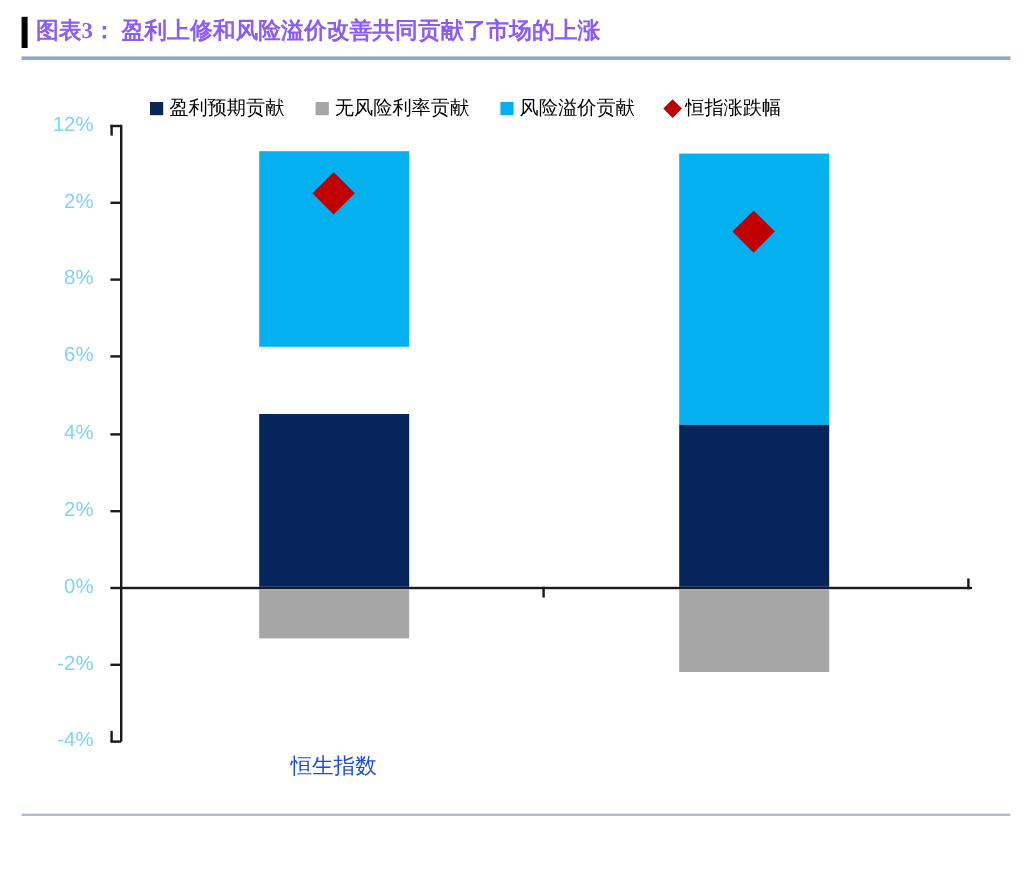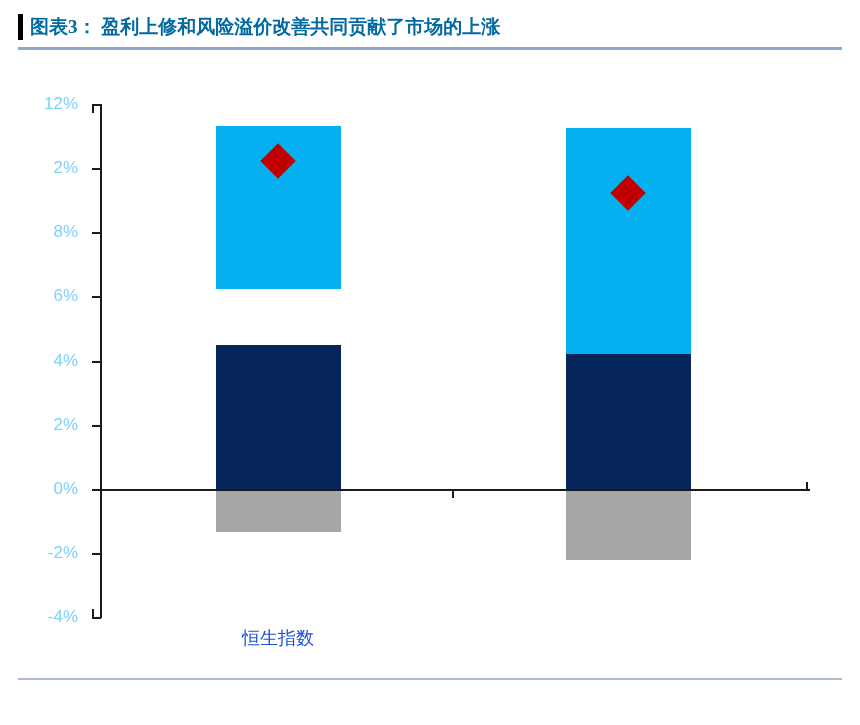--- a/index.html
+++ b/index.html
@@ -38,21 +38,21 @@
   }
   .header-title {
     position: absolute;
     left: 12px;
     top: 0px;
     font-family: "Liberation Serif", "DejaVu Serif", serif;
     font-weight: bold;
     font-size: 19px;
     line-height: 26px;
     white-space: nowrap;
-    color: #0369a1;
+    color: #8b5cf6;
   }
   .header-rule {
     position: absolute;
     left: 0;
     top: 33px;
     width: 824px;
     height: 3px;
     background: #8fa8c8;
   }
 
@@ -187,20 +187,38 @@
 <body>
 
 <div class="page">
 
   <div class="header">
     <div class="header-accent"></div>
     <div class="header-title">图表3： 盈利上修和风险溢价改善共同贡献了市场的上涨</div>
     <div class="header-rule"></div>
   </div>
 
+  <div class="legend">
+    <div class="legend-item">
+      <span class="legend-swatch" style="background:#06255b"></span>
+      <span>盈利预期贡献</span>
+    </div>
+    <div class="legend-item">
+      <span class="legend-swatch" style="background:#a6a6a6"></span>
+      <span>无风险利率贡献</span>
+    </div>
+    <div class="legend-item">
+      <span class="legend-swatch" style="background:#04b0ef"></span>
+      <span>风险溢价贡献</span>
+    </div>
+    <div class="legend-item">
+      <span class="legend-diamond" style="background:#c00000"></span>
+      <span>恒指涨跌幅</span>
+    </div>
+  </div>
 
   <div class="plot">
 
     <div class="axis-line-y"></div>
     <div class="axis-line-x"></div>
     <div class="axis-cap" style="left:-8px; top:0px;"></div>
     <div class="axis-cap" style="left:-8px; top:505px;"></div>
     <div class="axis-cap" style="left:706px; top:378px;"></div>
     <div class="tick-zero-right" style="left:352px; top:385px; width:2px; height:9px;"></div>
 

